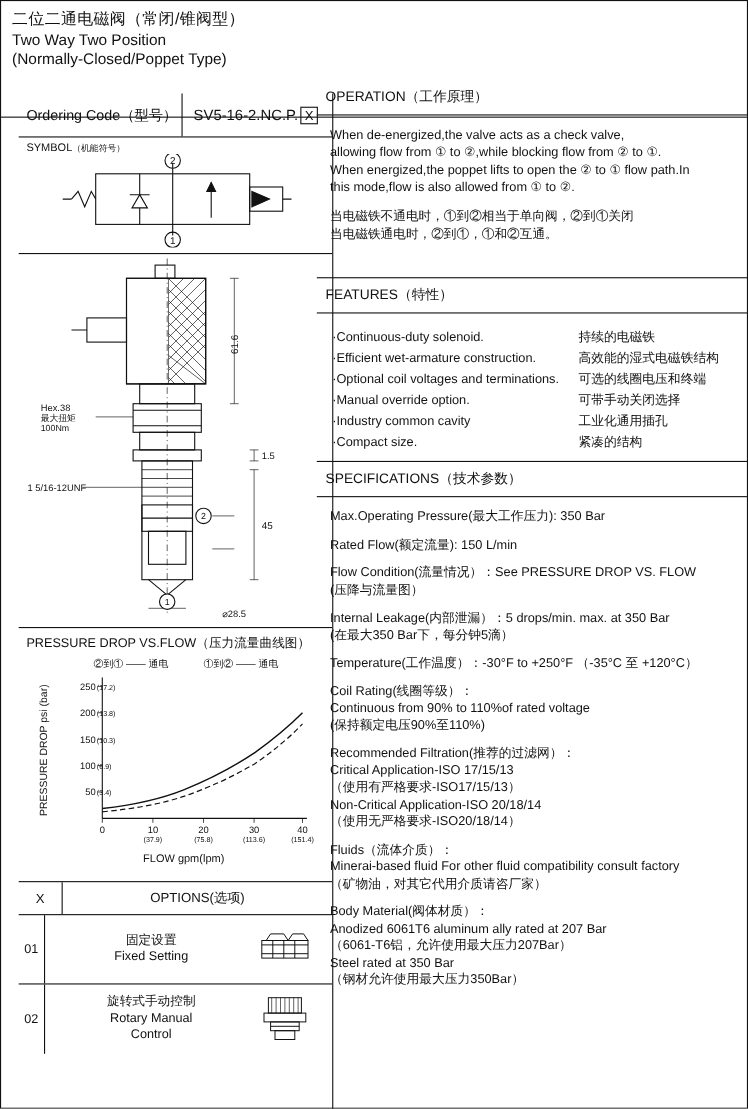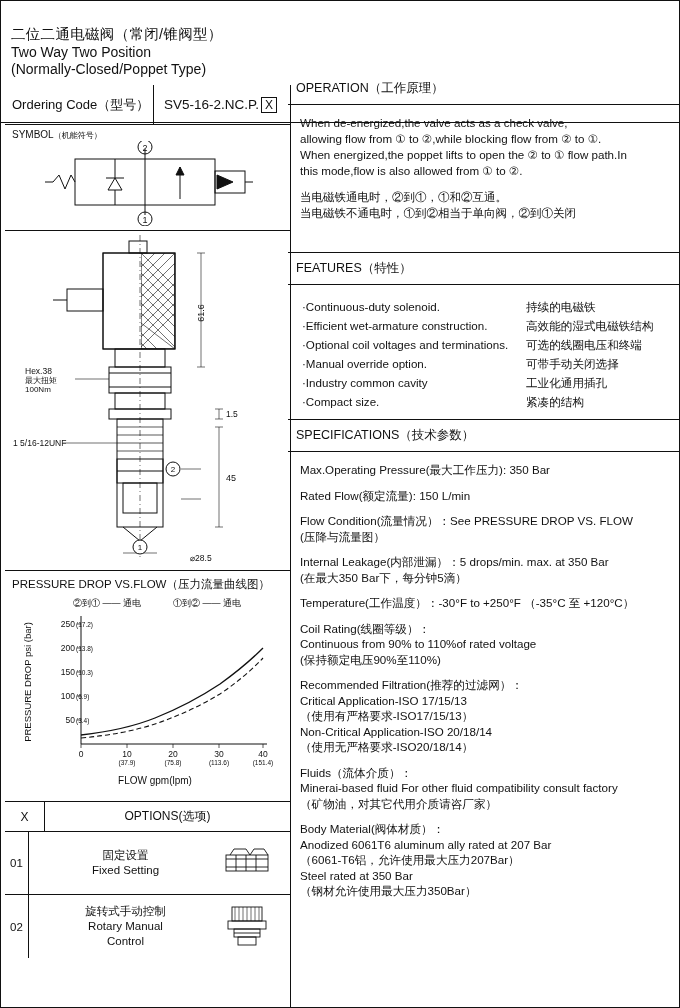--- a/index.html
+++ b/index.html
@@ -1,24 +1,24 @@
 <!DOCTYPE html>
 <html><head>
 <meta charset="utf-8">
 <style>
   html,body{margin:0;padding:0;background:#fff;}
   body{width:680px;height:1008px;font-family:"Liberation Sans",sans-serif;color:#111;}
   .page{position:relative;width:680px;height:1008px;box-sizing:border-box;border:1px solid #111;}
-  .hdr{position:absolute;left:0;top:0;width:678px;height:106px;border-bottom:1px solid #111;box-sizing:border-box;padding:8px 10px;margin-top:16px;}
+  .hdr{position:absolute;left:0;top:0;width:678px;height:106px;border-bottom:1px solid #111;box-sizing:border-box;padding:8px 10px;}
   .hdr .l1{font-size:14.5px;letter-spacing:.3px;line-height:19px;}
   .hdr .l2{font-size:14px;line-height:17px;}
   .hdr .l3{font-size:14px;line-height:17px;}
 
   
-  .leftcol{position:absolute;left:4px;top:84px;width:286px;height:923px;box-sizing:border-box;border-right:1px solid #111;}
+  .leftcol{position:absolute;left:16px;top:84px;width:286px;height:923px;box-sizing:border-box;border-right:1px solid #111;}
   .ordering{height:40px;border-bottom:1px solid #111;display:flex;align-items:center;box-sizing:border-box;}
   .ordering .lab{font-size:13px;padding-left:7px;width:148px;box-sizing:border-box;}
   .ordering .val{font-size:13.5px;border-left:1px solid #111;height:100%;display:flex;align-items:center;padding-left:10px;flex:1;box-sizing:border-box;}
   .ordering .val .boxed{border:1px solid #111;padding:0 3px;margin-left:2px;font-size:12px;line-height:14px;}
 
   .symbolbox{height:106px;border-bottom:1px solid #111;box-sizing:border-box;position:relative;}
   .symbolbox .cap{font-size:10px;padding:4px 0 0 7px;}
   .symbolbox .cap small{font-size:8px;}
 
   .drawbox{height:340px;border-bottom:1px solid #111;box-sizing:border-box;position:relative;}
@@ -328,22 +328,22 @@
   <div class="rightcol">
 
     <div class="panel" style="height:180px;">
       <div class="panel-title">OPERATION（工作原理）</div>
       <div class="panel-body">
         <div class="opline">When de-energized,the valve acts as a check valve,</div>
         <div class="opline">allowing flow from ① to ②,while blocking flow from ② to ①.</div>
         <div class="opline">When energized,the poppet lifts to open the ② to ① flow path.In</div>
         <div class="opline">this mode,flow is also allowed from ① to ②.</div>
         <div style="height:10px"></div>
+        <div class="opline cn">当电磁铁不通电时，①到②相当于单向阀，②到①关闭</div>
         <div class="opline cn">当电磁铁通电时，②到①，①和②互通。</div>
-        <div class="opline cn">当电磁铁不通电时，①到②相当于单向阀，②到①关闭</div>
       </div>
     </div>
 
     <div class="panel" style="height:167px;">
       <div class="panel-title">FEATURES（特性）</div>
       <div class="panel-body feat">
         <ul class="en">
           <li>·Continuous-duty  solenoid.</li>
           <li>·Efficient wet-armature construction.</li>
           <li>·Optional coil voltages and terminations.</li>

